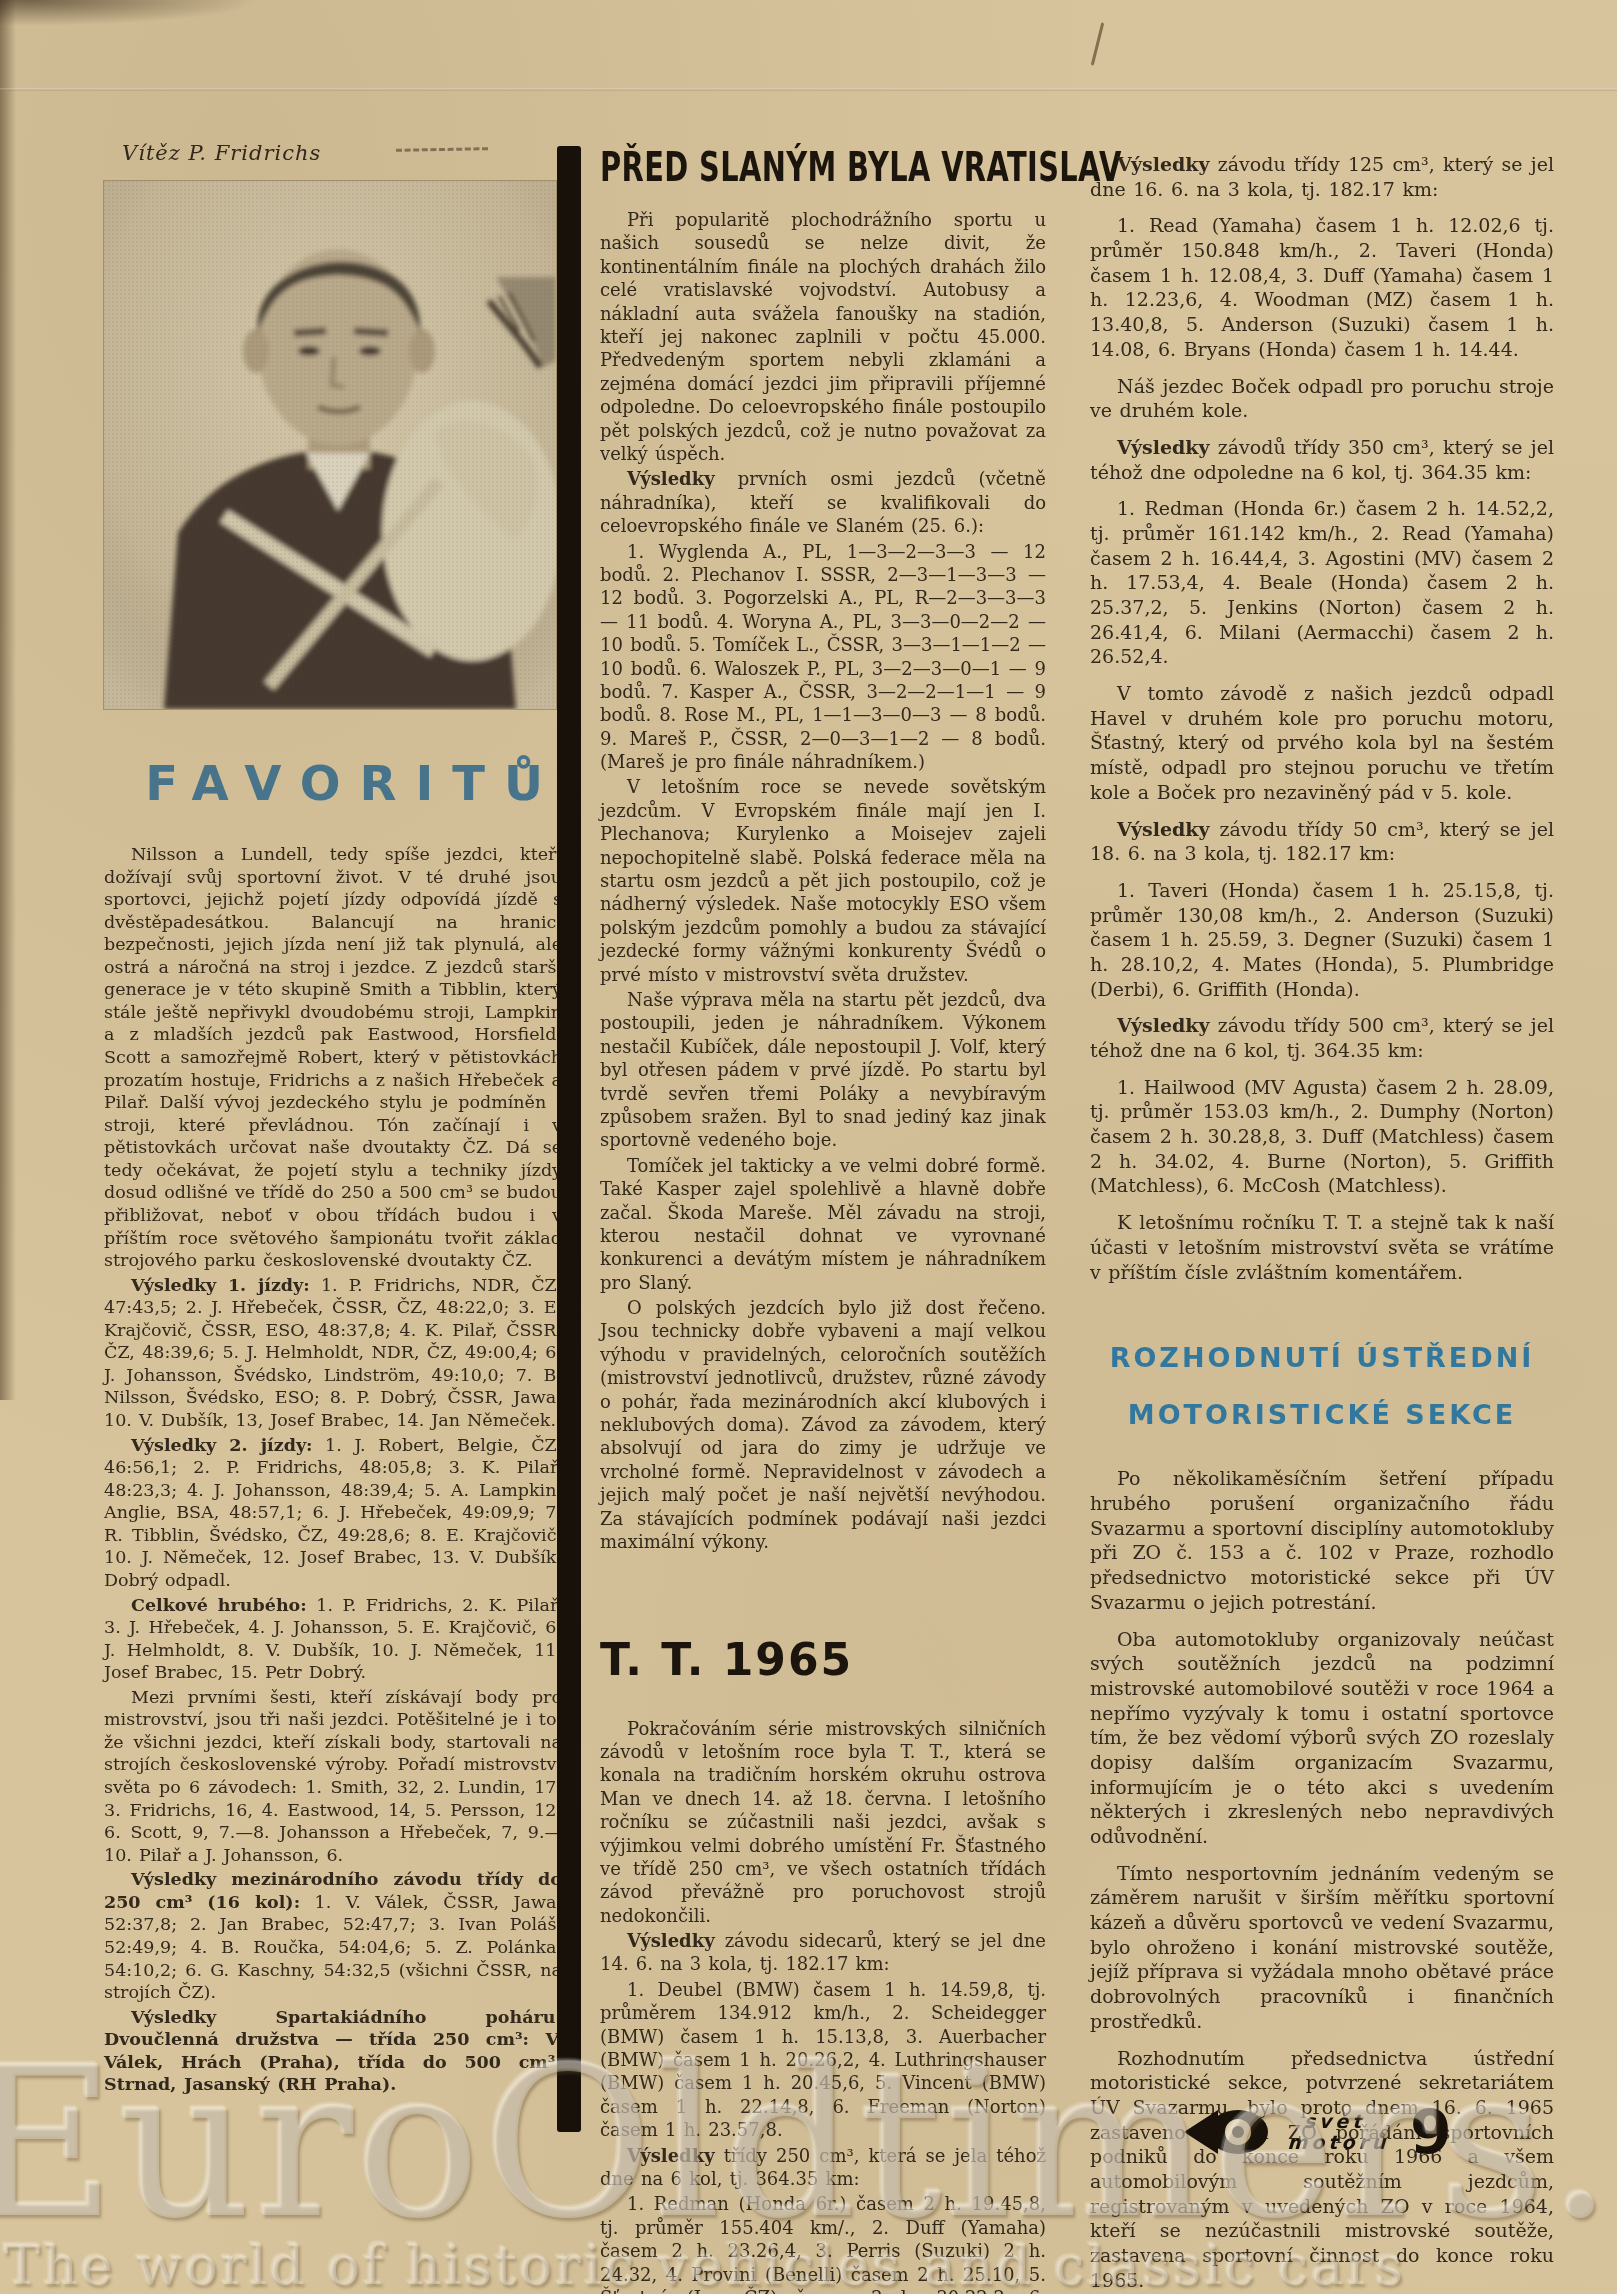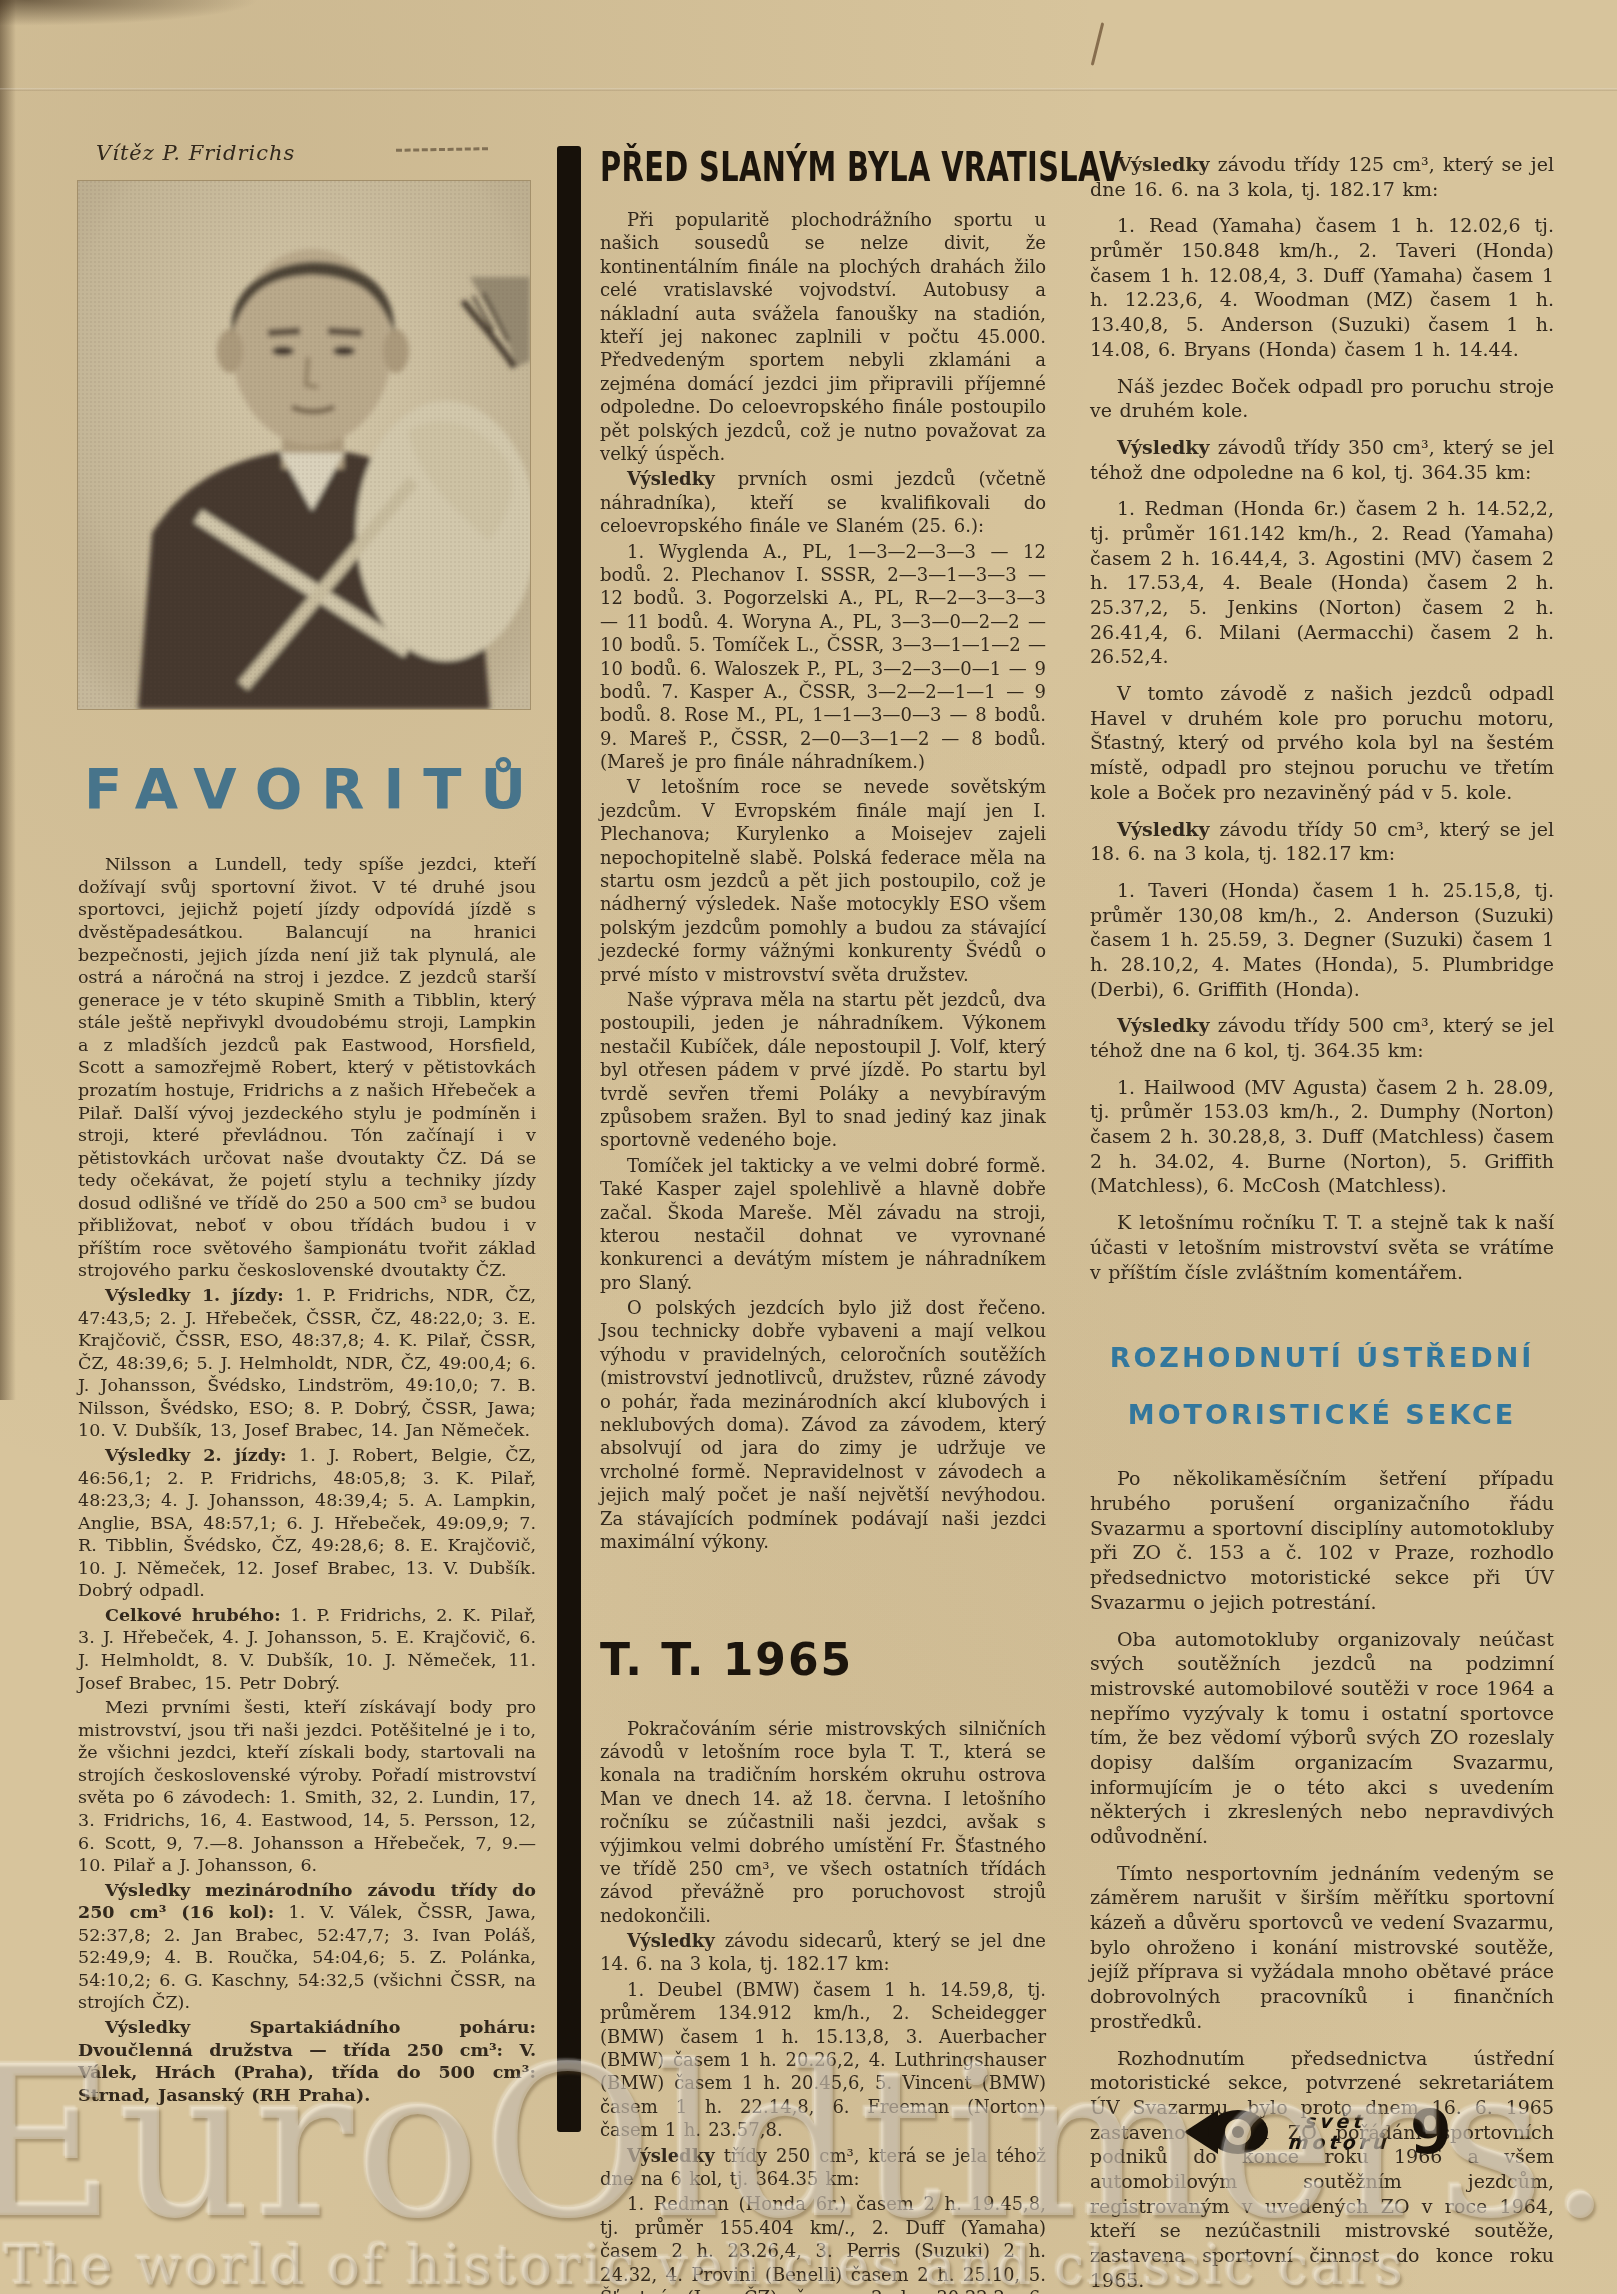--- a/index.html
+++ b/index.html
@@ -16,26 +16,26 @@
     background:radial-gradient(ellipse at 10% 0%, rgba(40,25,10,.55), transparent 70%);}
   .crease{position:absolute;left:0;top:88px;width:100%;height:3px;
     background:linear-gradient(to bottom, rgba(255,255,255,.25), rgba(110,85,50,.22));}
   .scratch{position:absolute;left:1096px;top:22px;width:3px;height:44px;background:rgba(70,40,15,.55);transform:rotate(14deg);border-radius:2px;}
   .smudge-dash{position:absolute;left:396px;top:148px;width:92px;height:0;border-top:3px dashed rgba(35,22,8,.45);transform:rotate(-1deg);}
 
   .col{position:absolute;color:#32281c;}
   .para{margin:0 0 2px;text-indent:27px;text-align:justify;word-spacing:1.5px;}
   .lead{font-weight:bold;}
 
-  #col-left{left:78px;top:140px;width:458px;font-size:17.5px;line-height:1.29;}
+  #col-left{left:104px;top:140px;width:458px;font-size:17.5px;line-height:1.29;}
   .caption{font-style:italic;font-size:21px;letter-spacing:1px;margin:0 0 14px 18px;}
   .photo{position:relative;width:452px;height:528px;margin:0 0 44px 0;
     outline:1px solid rgba(120,100,65,.5);}
   .big-heading{font-family:"DejaVu Sans","Liberation Sans",sans-serif;font-weight:bold;
-    font-size:56px;color:#47748b;letter-spacing:19px;white-space:nowrap;margin:12px 0 28px 6px;}
+    font-size:48px;color:#47748b;letter-spacing:19px;white-space:nowrap;margin:12px 0 28px 6px;text-align:right;}
 
   .black-bar{position:absolute;left:557px;top:146px;width:24px;height:1986px;background:#17110a;border-radius:3px;}
 
   #col-mid{left:600px;top:146px;width:446px;font-size:18px;line-height:1.3;}
   .mid-headline{margin:0 0 14px;}
   .mid-headline .squeeze{display:inline-block;transform:scale(0.78,1.12);transform-origin:left bottom;
     font-family:"DejaVu Sans","Liberation Sans",sans-serif;font-weight:bold;font-size:37px;
     color:#1c150d;white-space:nowrap;letter-spacing:.5px;}
   .tt-heading{font-family:"DejaVu Sans","Liberation Sans",sans-serif;font-weight:bold;
     font-size:44px;color:#1c150d;letter-spacing:2px;margin:78px 0 28px;}

